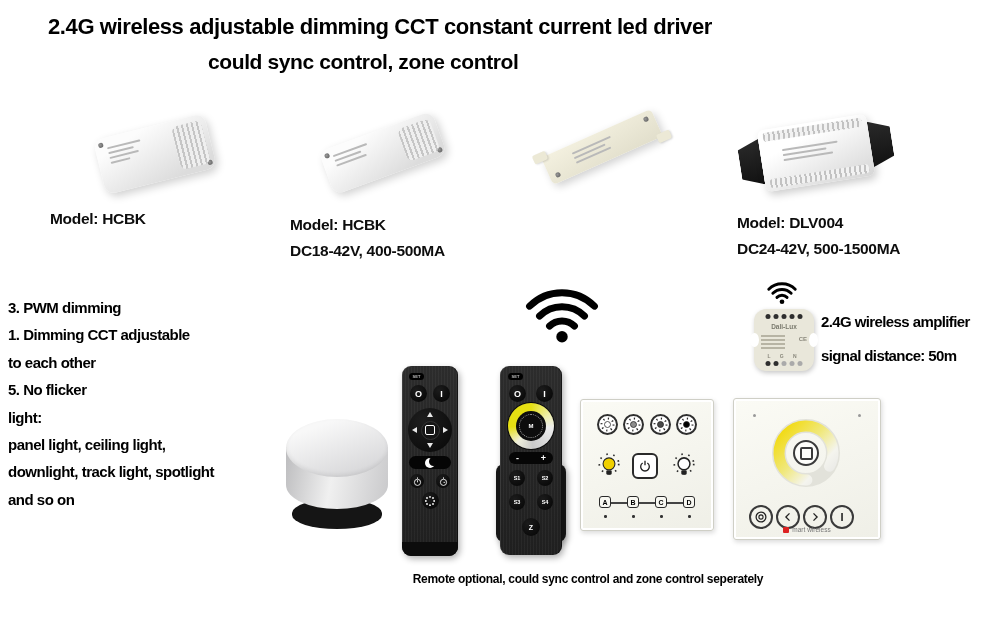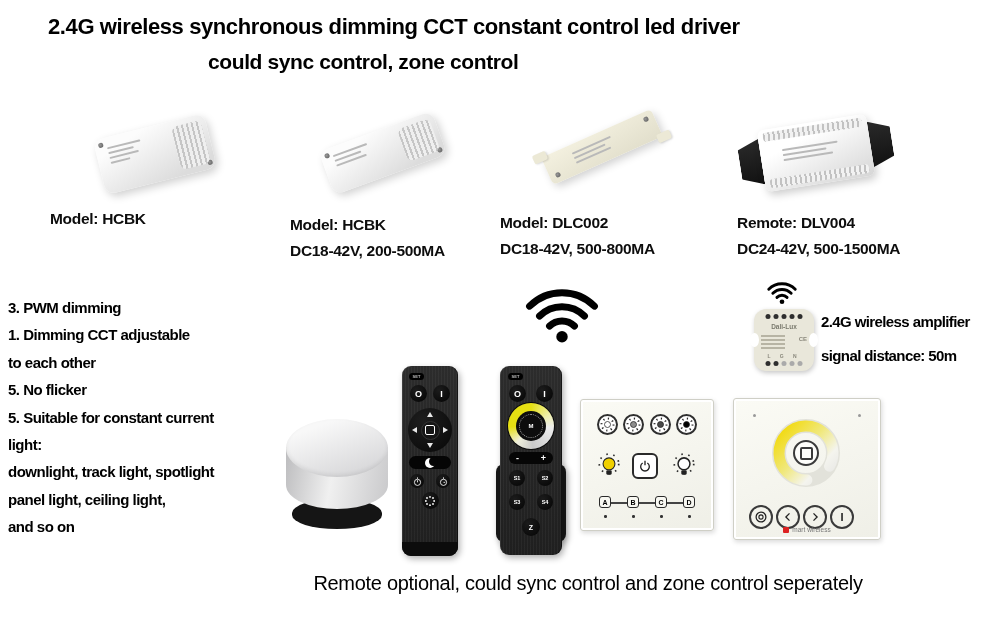--- a/index.html
+++ b/index.html
@@ -3,21 +3,21 @@
 <meta charset="utf-8">
 <style>
   html,body{margin:0;padding:0;background:#fff;}
   .stage{position:relative;width:1000px;height:630px;background:#fff;overflow:hidden;
          font-family:"Liberation Sans",sans-serif;color:#000;}
   .abs{position:absolute;}
 
   
   .title1{left:48px;top:14px;font-size:22px;font-weight:bold;letter-spacing:-0.4px;}
   .title2{left:208px;top:50px;font-size:21px;font-weight:bold;letter-spacing:-0.4px;}
-  .footer{left:176px;top:572px;width:824px;text-align:center;font-size:20px;font-weight:normal;letter-spacing:-0.3px;}
+  .footer{left:176px;top:572px;width:824px;text-align:center;font-size:12px;font-weight:bold;letter-spacing:-0.3px;}
 
   
   .lab{font-weight:bold;font-size:15.5px;letter-spacing:-0.3px;line-height:26px;color:#0d0d0d;}
   .lab1{left:50px;top:206px;} .lab2{left:290px;top:212px;}
   .lab3{left:500px;top:210px;} .lab4{left:737px;top:210px;}
 
   
   .features{left:8px;top:294px;font-size:15px;font-weight:bold;letter-spacing:-0.5px;line-height:27.4px;width:285px;}
 
   
@@ -142,21 +142,21 @@
   .dial-center i{width:9px;height:9px;border:2px solid #3a3a3a;border-radius:2px;display:block;}
   .brand2{position:absolute;left:0;right:0;top:127px;display:flex;align-items:center;justify-content:center;gap:3px;}
   .brand2 b{width:6px;height:6px;background:#d22;border-radius:1px;display:block;}
   .brand2 span{font-size:6.5px;color:#777;}
 </style>
 </head>
 <body>
 
 <div class="stage">
 
-  <div class="abs title1">2.4G wireless synchronous dimming CCT constant control led driver</div>
+  <div class="abs title1">2.4G wireless adjustable dimming CCT constant current led driver</div>
   <div class="abs title2">could sync control, zone control</div>
 
   <div class="abs p1">
     <div class="dbody">
       <span class="screw" style="left:4px;top:4px;"></span>
       <span class="screw" style="right:3px;bottom:4px;"></span>
       <div class="bars">
           <i style="width:34px"></i>
           <i style="width:26px"></i>
           <i style="width:30px"></i>
@@ -207,40 +207,35 @@
       </div>
       <div class="cap capR"></div>
     </div>
   </div>
 
   <div class="abs lab lab1">
     <div>Model: HCBK</div>
   </div>
   <div class="abs lab lab2">
     <div>Model: HCBK</div>
-    <div>DC18-42V, 200-500MA</div>
-  </div>
-  <div class="abs lab lab3">
-    <div>Model: DLC002</div>
-    <div>DC18-42V, 500-800MA</div>
+    <div>DC18-42V, 400-500MA</div>
   </div>
   <div class="abs lab lab4">
-    <div>Remote: DLV004</div>
+    <div>Model: DLV004</div>
     <div>DC24-42V, 500-1500MA</div>
   </div>
 
   <div class="abs features">
     <div>3. PWM dimming</div>
     <div>1. Dimming CCT adjustable</div>
     <div>to each other</div>
     <div>5. No flicker</div>
-    <div>5. Suitable for constant current</div>
     <div>light:</div>
+    <div>panel light, ceiling light,</div>
     <div>downlight, track light, spotlight</div>
-    <div>panel light, ceiling light,</div>
     <div>and so on</div>
   </div>
 
   <svg class="abs wifi-big" viewBox="0 0 100 70">
     <g fill="none" stroke="#000" stroke-width="8" stroke-linecap="round">
       <path d="M13.2 27.2 A52 52 0 0 1 86.8 27.2"></path>
       <path d="M24.5 38.5 A36 36 0 0 1 75.5 38.5"></path>
       <path d="M35.9 49.9 A20 20 0 0 1 64.1 49.9"></path>
     </g>
     <circle cx="50" cy="62" r="6.5" fill="#000"></circle>

